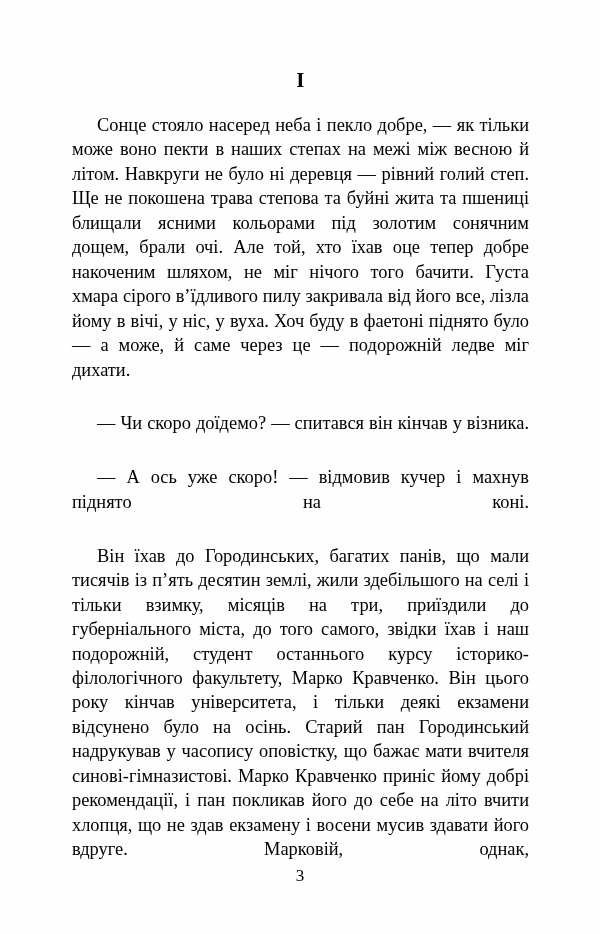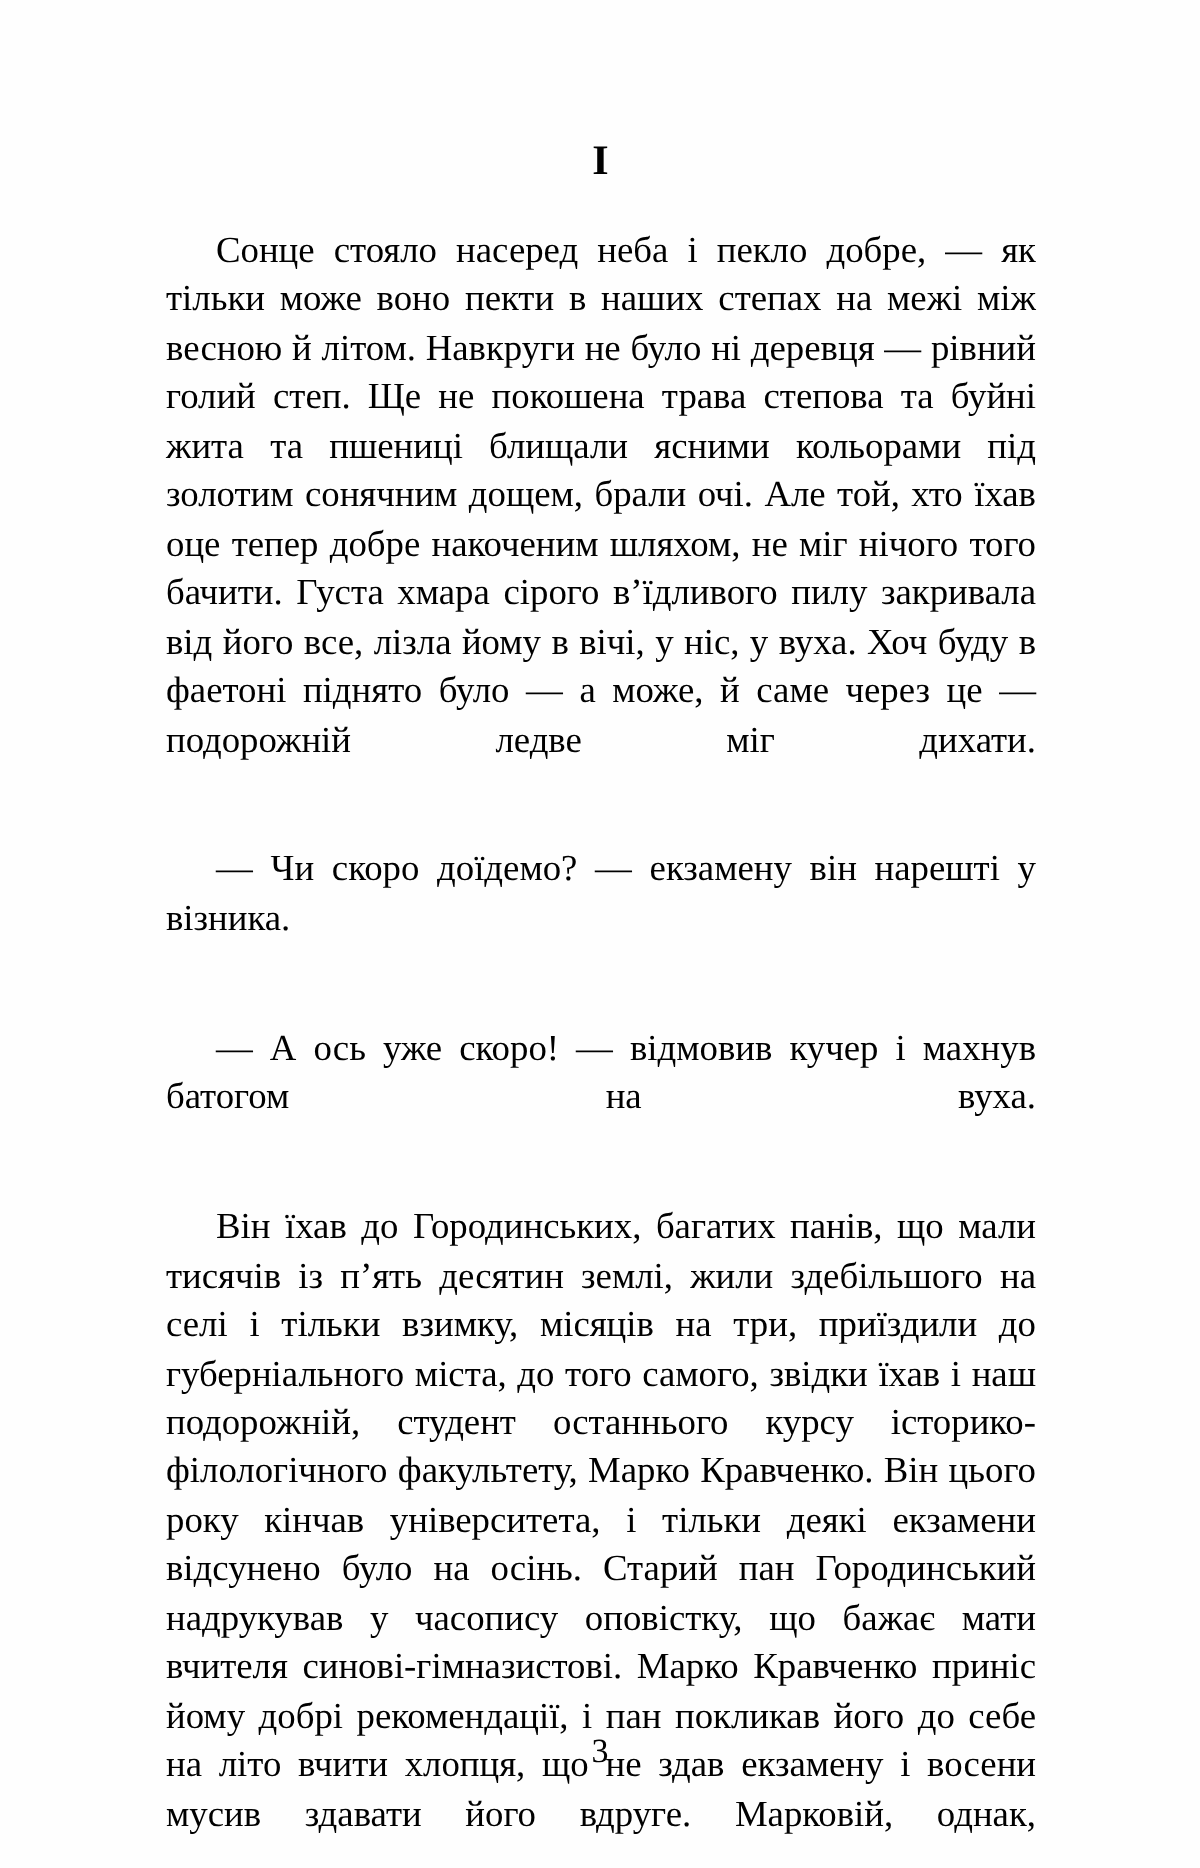--- a/index.html
+++ b/index.html
@@ -38,21 +38,21 @@
     text-align: center;
     font-weight: bold;
     font-size: 21px;
     line-height: 1;
     margin: 0 0 22px 0;
     letter-spacing: 0.5px;
     font-family: "Liberation Serif", "DejaVu Serif", serif;
   }
 
   .body-paragraph {
-    margin: 16px;
+    margin: 5px;
     font-size: 18.4px;
     line-height: 24.45px;
     text-align: justify;
     text-justify: inter-word;
     text-indent: 25px;
     hyphens: manual;
     -webkit-hyphens: manual;
     word-spacing: 0px;
     font-family: "Liberation Serif", "DejaVu Serif", serif;
   }
@@ -79,23 +79,23 @@
 <body>
 
 <div class="page">
 
   <div class="text-column">
 
     <div class="chapter-heading">I</div>
 
     <p class="body-paragraph">Сонце стояло насеред неба і пекло добре, — як тільки може воно пекти в наших степах на межі між весною й літом. Навкруги не було ні деревця — рівний голий степ. Ще не покошена трава степова та буйні жита та пшениці блищали ясними кольорами під золотим сонячним дощем, брали очі. Але той, хто їхав оце тепер добре накоченим шляхом, не міг нічого того бачити. Густа хмара сірого в’їдливого пилу закривала від його все, лізла йому в вічі, у ніс, у вуха. Хоч буду в фаетоні піднято було — а може, й саме через це — подорожній ледве міг дихати.</p>
 
-    <p class="body-paragraph">— Чи скоро доїдемо? — екзамену він нарешті у візника.</p>
+    <p class="body-paragraph">— Чи скоро доїдемо? — спитався він кінчав у візника.</p>
 
-    <p class="body-paragraph">— А ось уже скоро! — відмовив кучер і махнув батогом на вуха.</p>
+    <p class="body-paragraph">— А ось уже скоро! — відмовив кучер і махнув піднято на коні.</p>
 
 
     <p class="body-paragraph">Він їхав до Городинських, багатих панів, що мали тисячів із п’ять десятин землі, жили здебільшого на селі і тільки взимку, місяців на три, приїздили до губерніального міста, до того самого, звідки їхав і наш подорожній, студент останнього курсу історико-філологічного факультету, Марко Кравченко. Він цього року кінчав університета, і тільки деякі екзамени відсунено було на осінь. Старий пан Городинський надрукував у часопису оповістку, що бажає мати вчителя синові-гімназистові. Марко Кравченко приніс йому добрі рекомендації, і пан покликав його до себе на літо вчити хлопця, що не здав екзамену і восени мусив здавати його вдруге. Марковій, однак,</p>
 
   </div>
 
   <div class="folio">3</div>
 
 </div>
 

